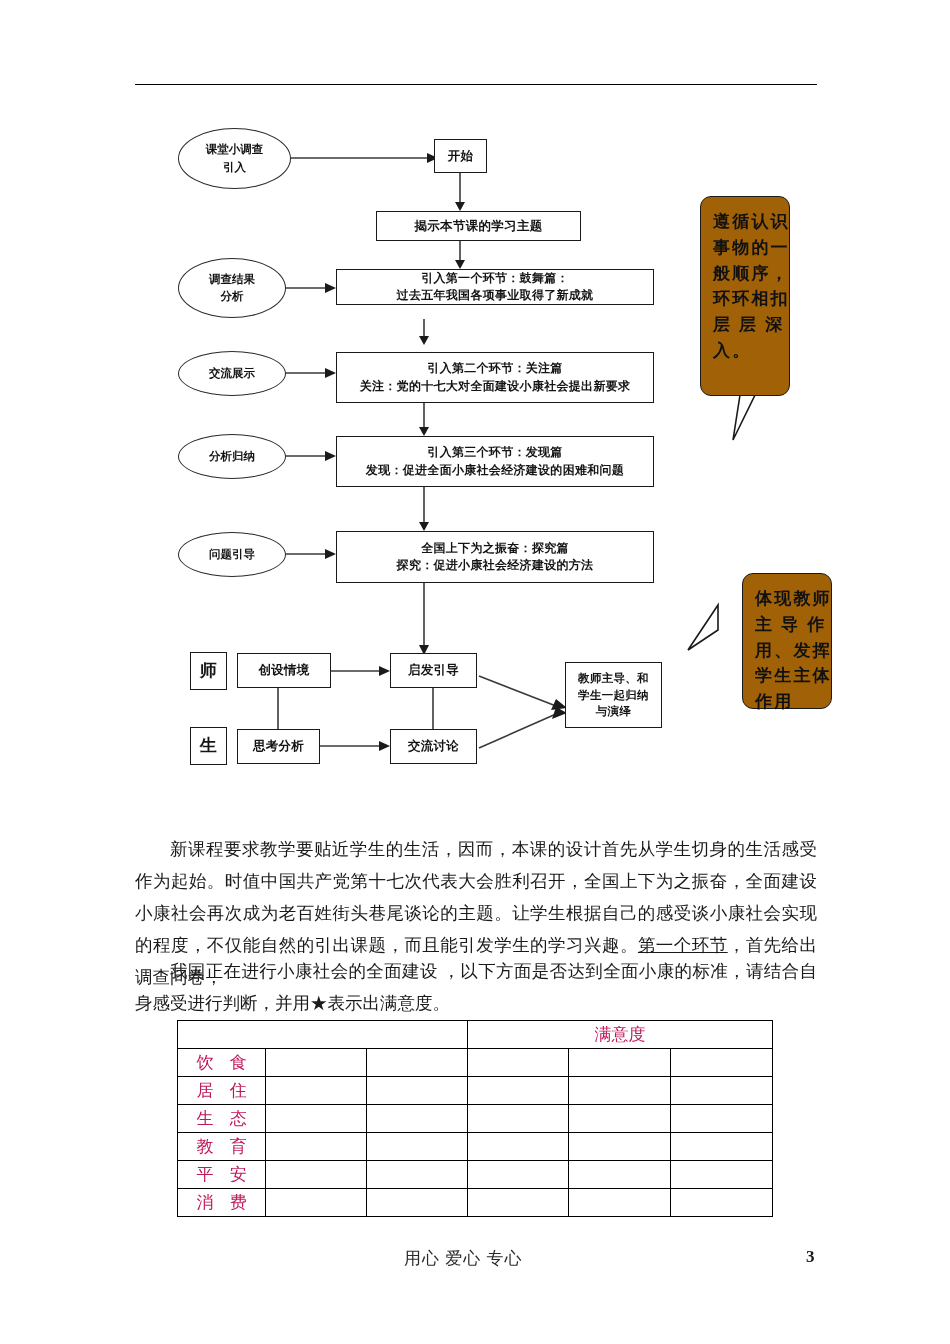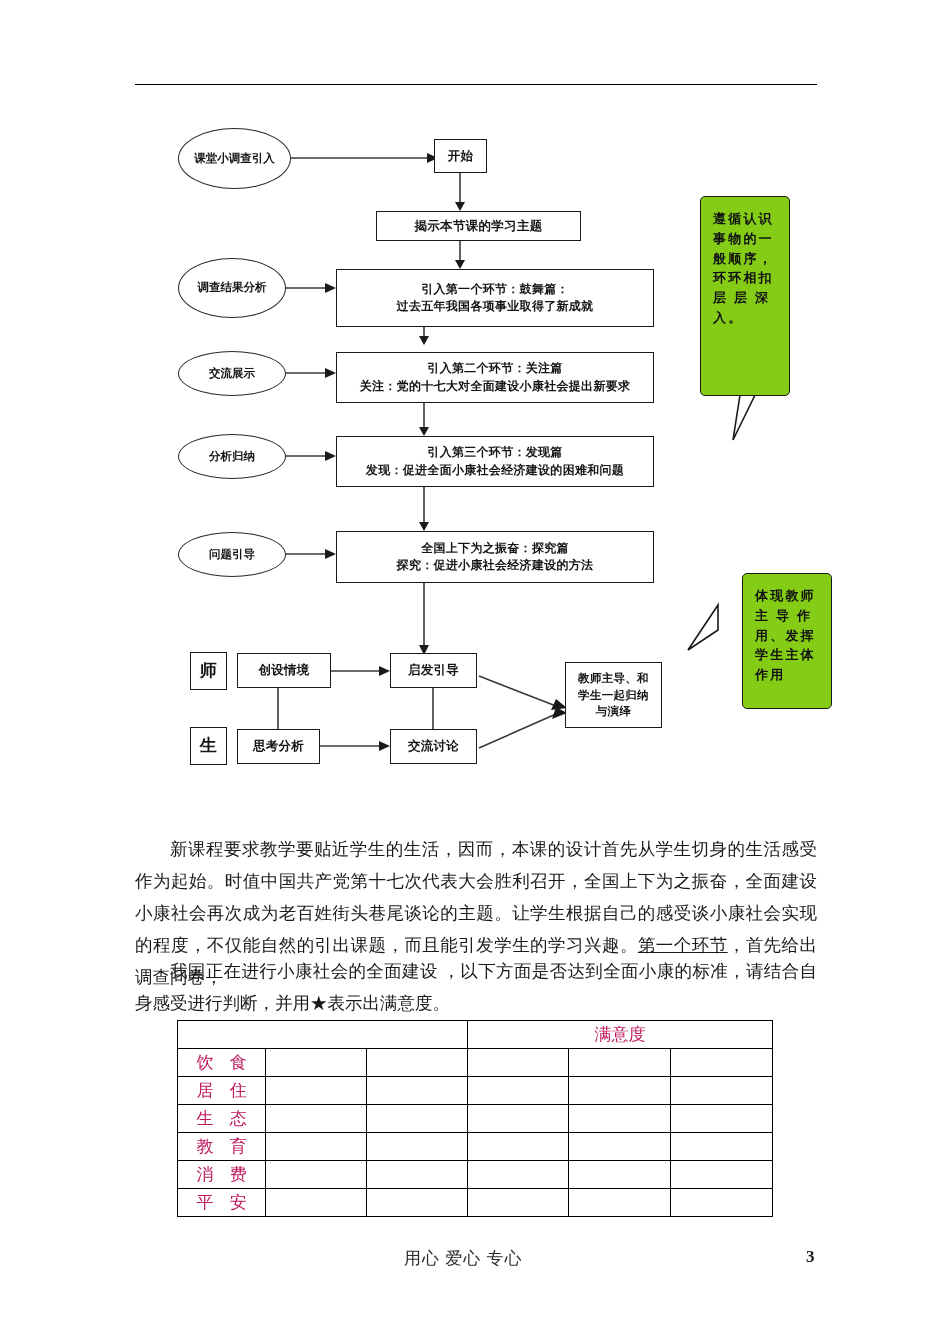--- a/index.html
+++ b/index.html
@@ -47,42 +47,42 @@
   }
   .node .ln { display: block; line-height: 1.45; white-space: nowrap; }
 
   .ellipse {
     position: absolute;
     box-sizing: border-box;
     border: 1.3px solid #2a2a2a;
     border-radius: 50%;
     background: #fff;
     display: flex;
-    flex-direction: row;
+    flex-direction: column;
     align-items: center;
     justify-content: center;
     text-align: center;
     font-family: "Liberation Sans", "DejaVu Sans", sans-serif;
     font-weight: bold;
     font-size: 11.5px;
     color: #141414;
   }
   .ellipse .ln { display: block; line-height: 1.5; white-space: nowrap; }
   .diag-svg { position: absolute; left: 0; top: 0; width: 950px; height: 1344px; pointer-events: none; }
 
   
   .callout {
     position: absolute;
     box-sizing: border-box;
     border: 1.6px solid #1a1a1a;
-    border-radius: 5px;
-    background: #84cc16;
+    border-radius: 11px;
+    background: #a16207;
     font-family: "Liberation Sans", "DejaVu Sans", sans-serif;
     font-weight: bold;
-    font-size: 13px;
+    font-size: 17px;
     line-height: 1.52;
     color: #111;
     padding: 12px 10px 8px 12px;
     text-align: justify;
     text-align-last: left;
     z-index: 3;
   }
   .callout .ln { display: block; white-space: nowrap; }
   .callout.spaced .ln { letter-spacing: 2.2px; }
 
@@ -207,21 +207,21 @@
   </div>
 
   <div class="node" style="left:358px; top:211px; width:205px; height:30px; font-size:12.5px;margin-left:18px;">
     <span class="ln">揭示本节课的学习主题</span>
   </div>
 
   <div class="ellipse" style="left:178px; top:258px; width:108px; height:60px;">
     <span class="ln">调查结果</span>
     <span class="ln">分析</span>
   </div>
-  <div class="node" style="left:336px; top:269px; width:318px; height:58px; font-size:12px;">
+  <div class="node" style="left:336px; top:269px; width:318px; height:36px; font-size:12px;">
     <span class="ln">引入第一个环节：鼓舞篇：</span>
     <span class="ln">过去五年我国各项事业取得了新成就</span>
   </div>
 
   <div class="ellipse" style="left:178px; top:351px; width:108px; height:45px; ">
     <span class="ln">交流展示</span>
   </div>
   <div class="node" style="left:336px; top:352px; width:318px; height:51px; font-size:12px;">
     <span class="ln">引入第二个环节：关注篇</span>
     <span class="ln">关注：党的十七大对全面建设小康社会提出新要求</span>
@@ -332,29 +332,29 @@
       </tr>
       <tr>
         <td class="label-cell">教 育</td>
         <td></td>
           <td></td>
         <td></td>
           <td></td>
         <td></td>
       </tr>
       <tr>
+        <td class="label-cell">平 安</td>
+        <td></td>
+          <td></td>
+        <td></td>
+          <td></td>
+        <td></td>
+      </tr>
+      <tr>
         <td class="label-cell">消 费</td>
-        <td></td>
-          <td></td>
-        <td></td>
-          <td></td>
-        <td></td>
-      </tr>
-      <tr>
-        <td class="label-cell">平 安</td>
         <td></td>
           <td></td>
         <td></td>
           <td></td>
         <td></td>
       </tr>
     </tbody>
   </table>
 
   <div class="footer-text" style="left:404px; top:1247px;">用心 爱心 专心</div>

